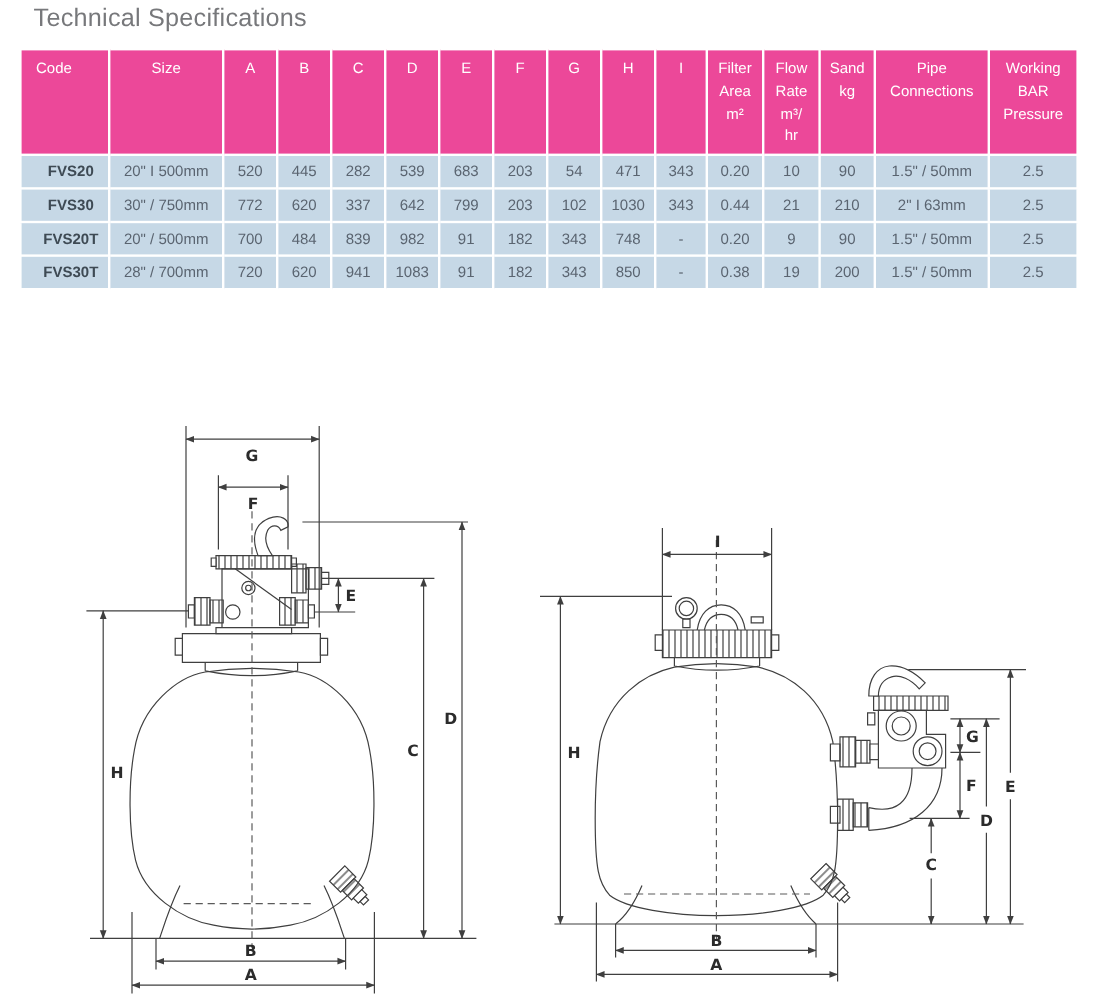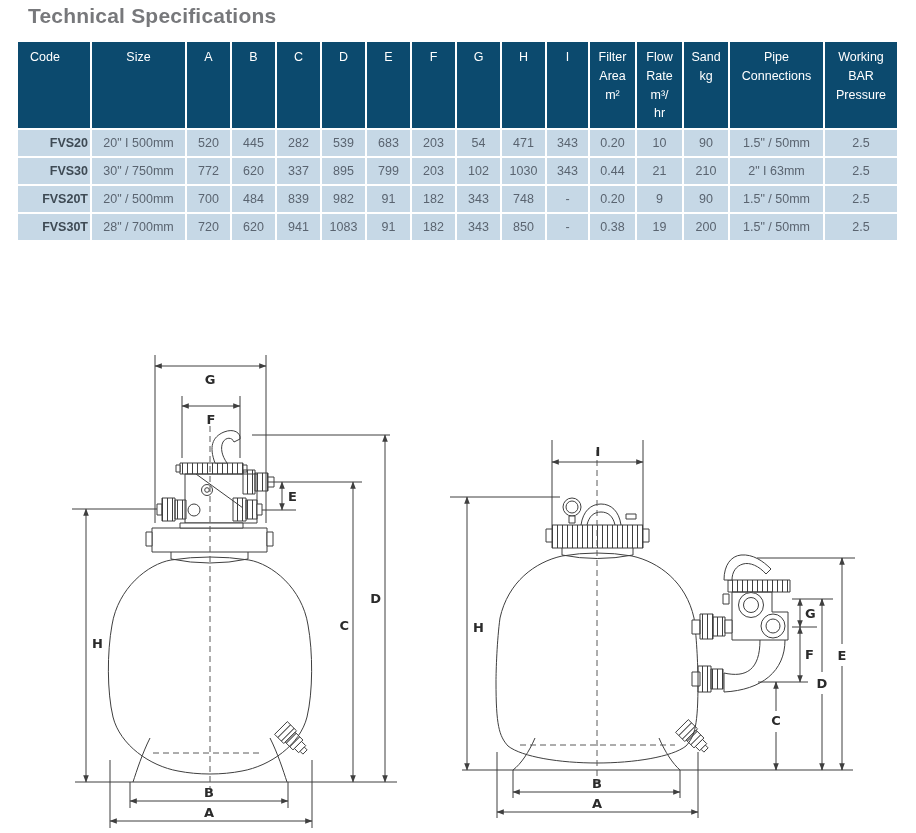--- a/index.html
+++ b/index.html
@@ -1,28 +1,28 @@
 <!DOCTYPE html>
 <html><head>
 <meta charset="utf-8">
 <style>
   html,body{margin:0;padding:0;}
   body{width:916px;height:833px;position:relative;background:#ffffff;
        font-family:"Liberation Sans",sans-serif;overflow:hidden;}
-  #page-title{position:absolute;left:28px;top:4px;font-size:21px;font-weight:700;
+  #page-title{position:absolute;left:28px;top:4px;font-size:21px;font-weight:400;
        color:#77787b;letter-spacing:.2px;}
   #spec-table{position:absolute;left:16px;top:40px;width:883px;border-collapse:collapse;
        table-layout:fixed;}
-  #spec-table th{background:#0c4a6e;color:#ffffff;font-weight:400;font-size:12.5px;
+  #spec-table th{background:#ec4899;color:#ffffff;font-weight:400;font-size:12.5px;
        vertical-align:top;text-align:center;white-space:pre-line;line-height:1.5;
        height:88px;box-sizing:border-box;padding:6px 2px 0;border:2px solid #ffffff;}
   #spec-table th.th-code{text-align:left;padding-left:12px;}
   #spec-table td{background:#c6d8e6;color:#5a6470;font-size:12.5px;text-align:center;
        height:28px;box-sizing:border-box;padding:0 2px;border:2px solid #ffffff;}
-  #spec-table td.code-cell{text-align:right;padding-left:12px;font-weight:bold;color:#3e4a54;}
+  #spec-table td.code-cell{text-align:center;padding-left:12px;font-weight:bold;color:#3e4a54;}
   .dia{position:absolute;top:340px;}
   .dia line,.dia path,.dia rect,.dia circle{vector-effect:non-scaling-stroke;}
   .ln{stroke:#3f3f3f;stroke-width:1;fill:none;}
   .fw{stroke:#3f3f3f;stroke-width:1;fill:#ffffff;}
   .dash{stroke:#5a5a5a;stroke-width:1;fill:none;stroke-dasharray:6,4;}
   text.dlab{font:bold 13px "DejaVu Sans",sans-serif;fill:#2b2b2b;}
 </style>
 </head>
 <body>
 
@@ -94,21 +94,21 @@
         <td>90</td>
         <td>1.5" / 50mm</td>
         <td>2.5</td>
       </tr>
       <tr>
         <td class="code-cell">FVS30</td>
         <td>30" / 750mm</td>
         <td>772</td>
         <td>620</td>
         <td>337</td>
-        <td>895</td>
+        <td>642</td>
         <td>799</td>
         <td>203</td>
         <td>102</td>
         <td>1030</td>
         <td>343</td>
         <td>0.44</td>
         <td>21</td>
         <td>210</td>
         <td>2" I 63mm</td>
         <td>2.5</td>

